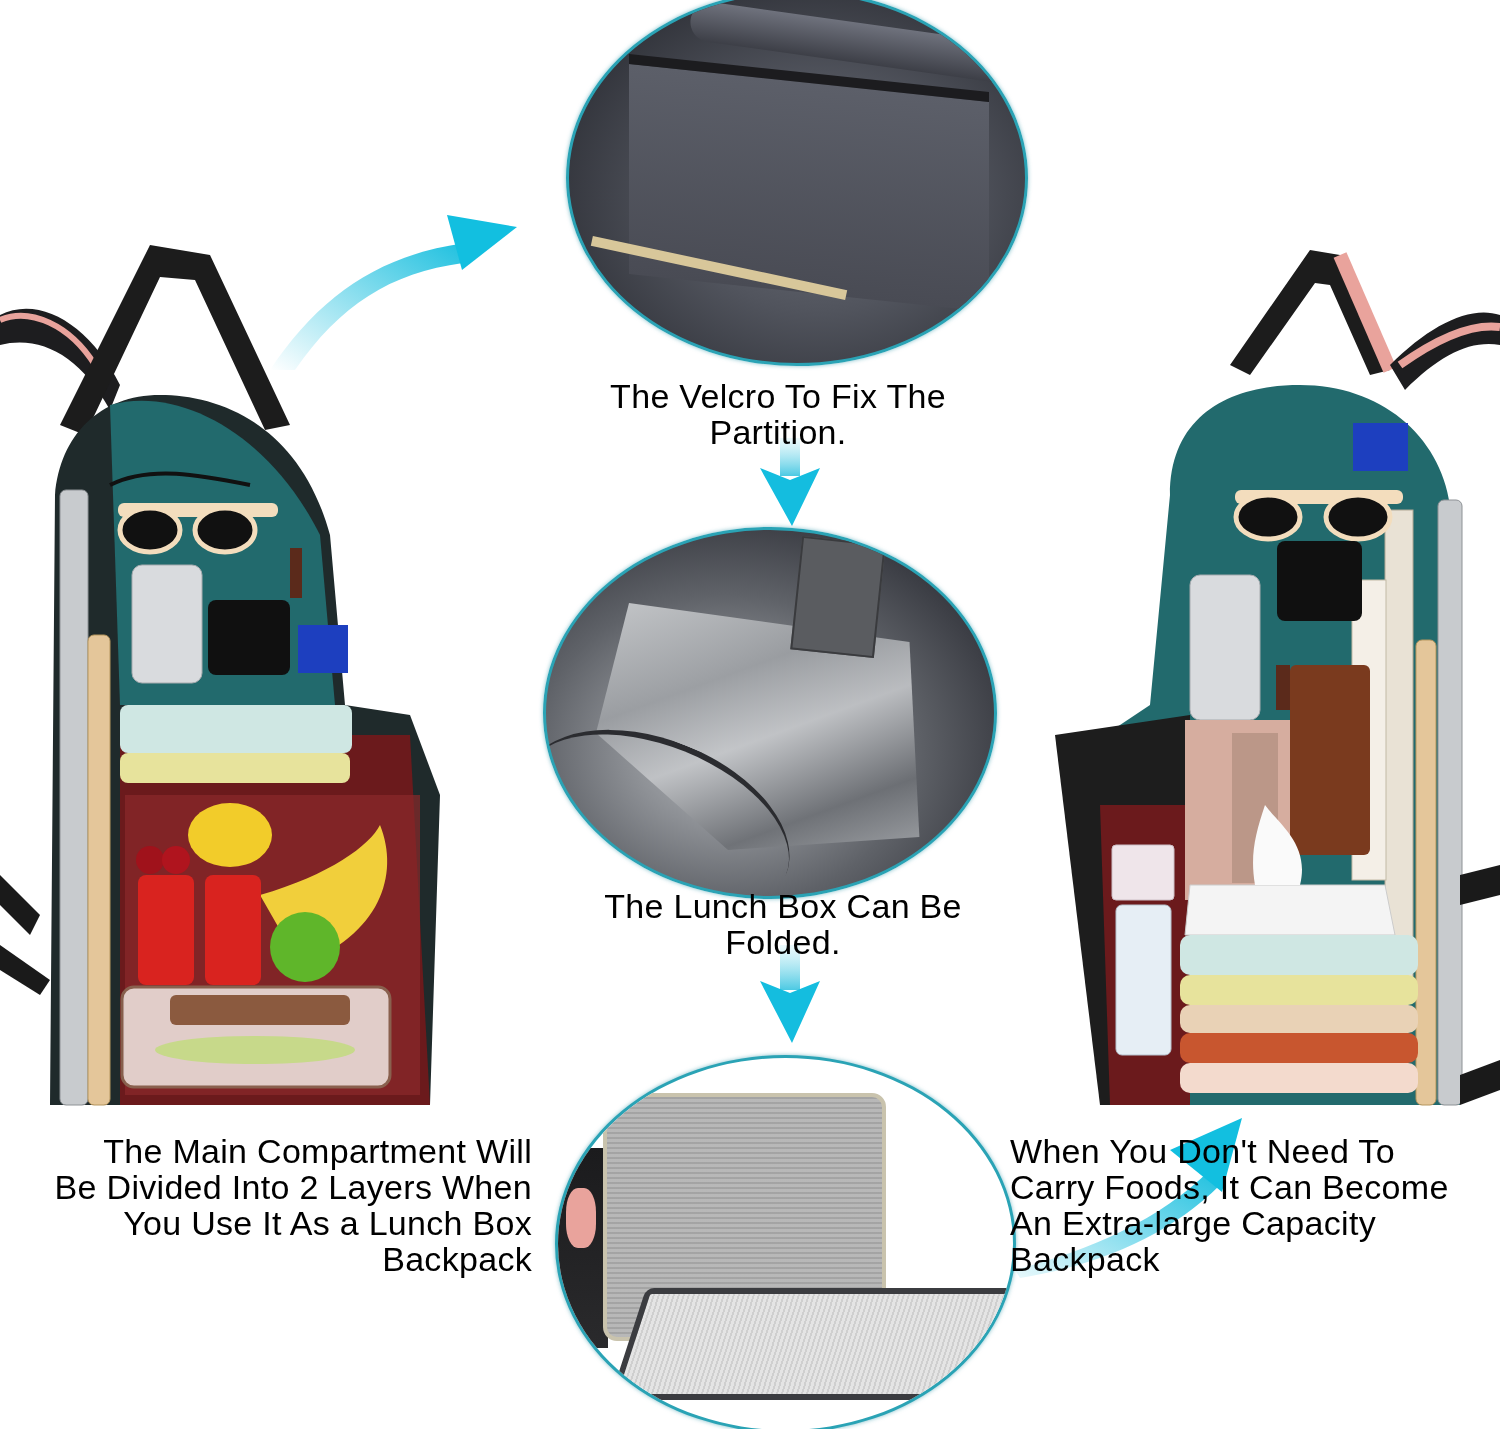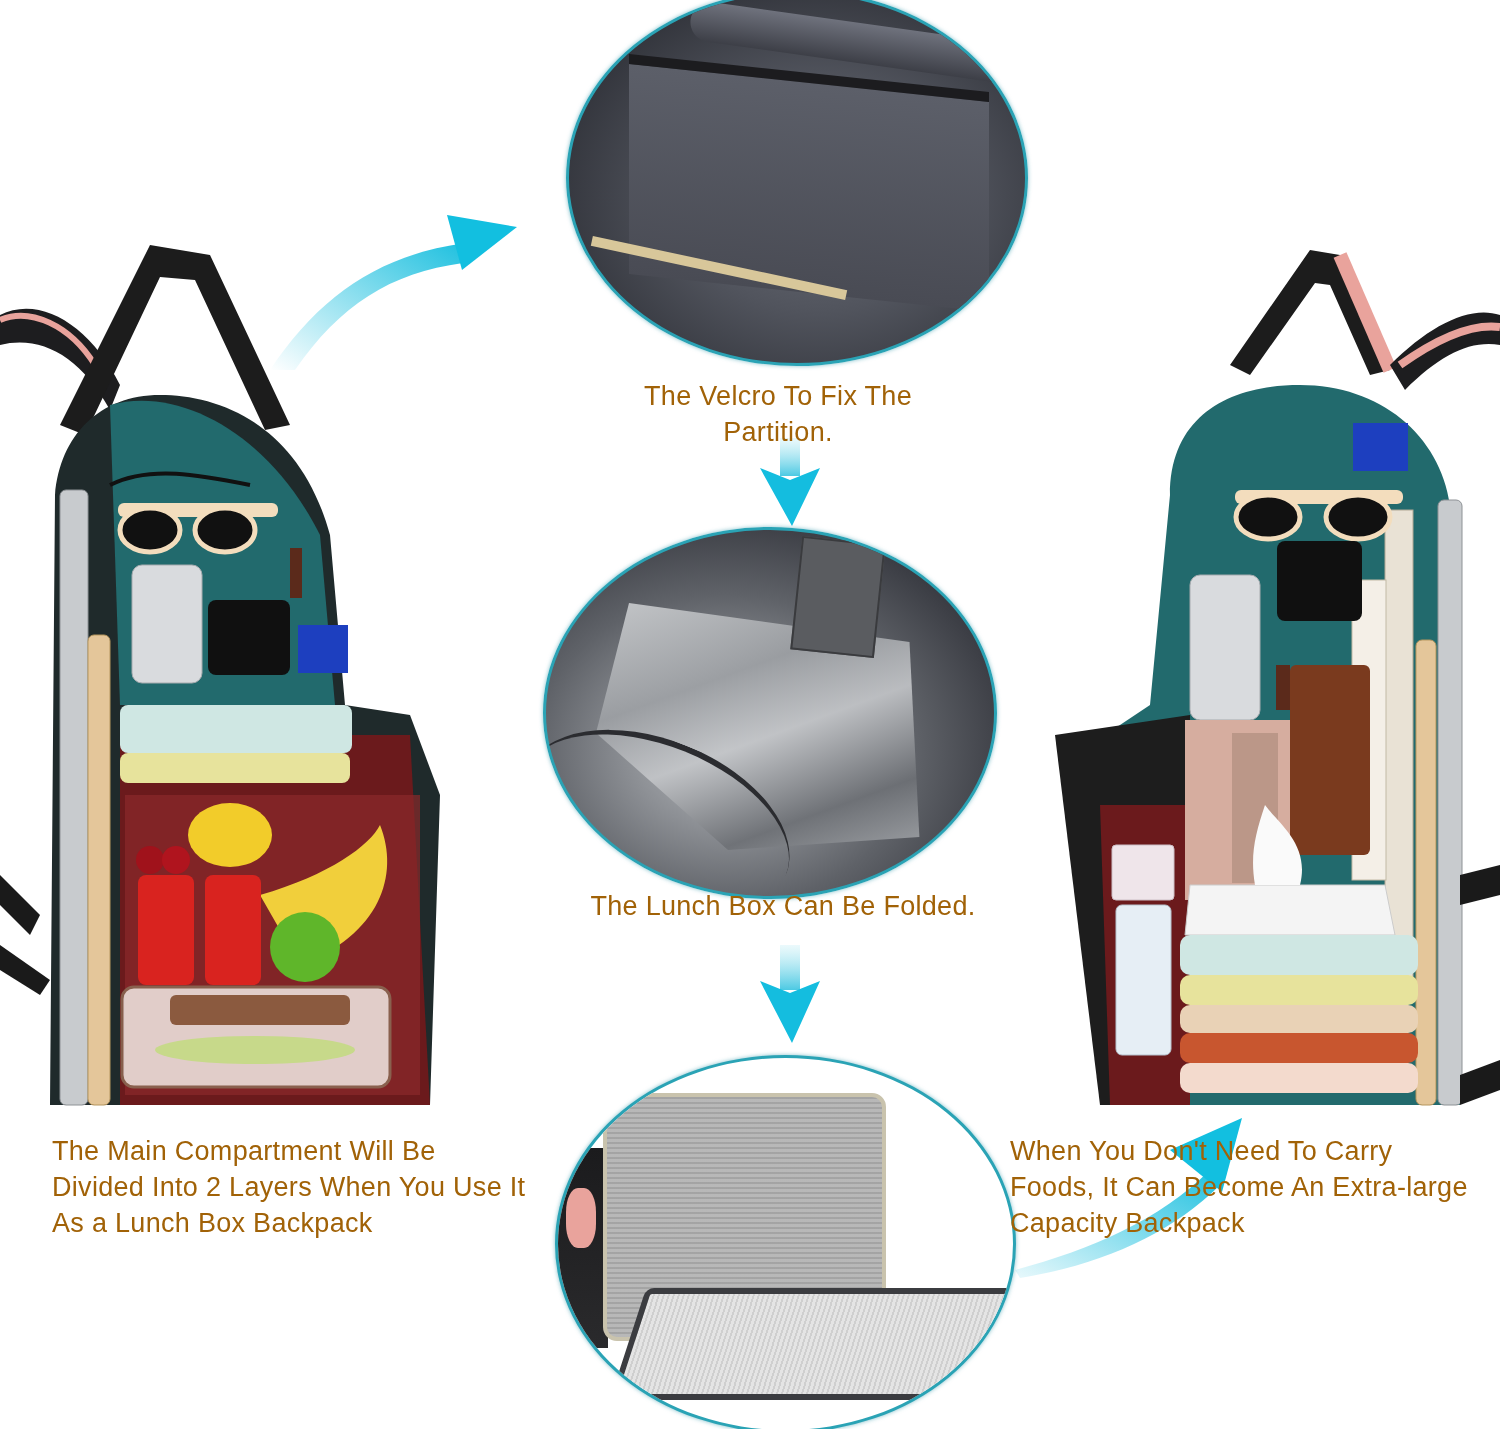--- a/index.html
+++ b/index.html
@@ -37,24 +37,24 @@
   .c3 .base { position:absolute; left:70px; top:230px; width:360px; height:100px;
               border:6px solid #3b3c40; border-radius:8px;
               background:repeating-linear-gradient(90deg,#e4e4e4 0 3px,#cfcfcf 3px 5px);
               transform:skewX(-18deg); }
   .c3 .side { position:absolute; left:-10px; top:90px; width:60px; height:200px;
               background:linear-gradient(180deg,#1b1b1d,#2a2a2c); }
   .c3 .flower { position:absolute; left:8px; top:130px; width:30px; height:60px;
                 background:#e9a39c; border-radius:40%; }
 
   
-  .caption { position:absolute; font-size:27px; line-height:36px; color:#a16207; letter-spacing:.3px; }
+  .caption { position:absolute; font-size:34px; line-height:36px; color:#000000; letter-spacing:.3px; }
   .cap-velcro { left:600px; top:378px; width:356px; text-align:center; }
   .cap-lunch  { left:560px; top:888px; width:446px; text-align:center; }
-  .cap-main   { left:52px; top:1133px; width:480px; text-align:left; }
+  .cap-main   { left:52px; top:1133px; width:480px; text-align:right; }
   .cap-extra  { left:1010px; top:1133px; width:464px; text-align:left; }
 
   
   .pack { position:absolute; }
   .pack-left  { left:0; top:235px; width:445px; height:875px; }
   .pack-right { left:1040px; top:245px; width:460px; height:870px; }
   .pack svg { width:100%; height:100%; display:block; }
 
   
   .arrow { position:absolute; }

